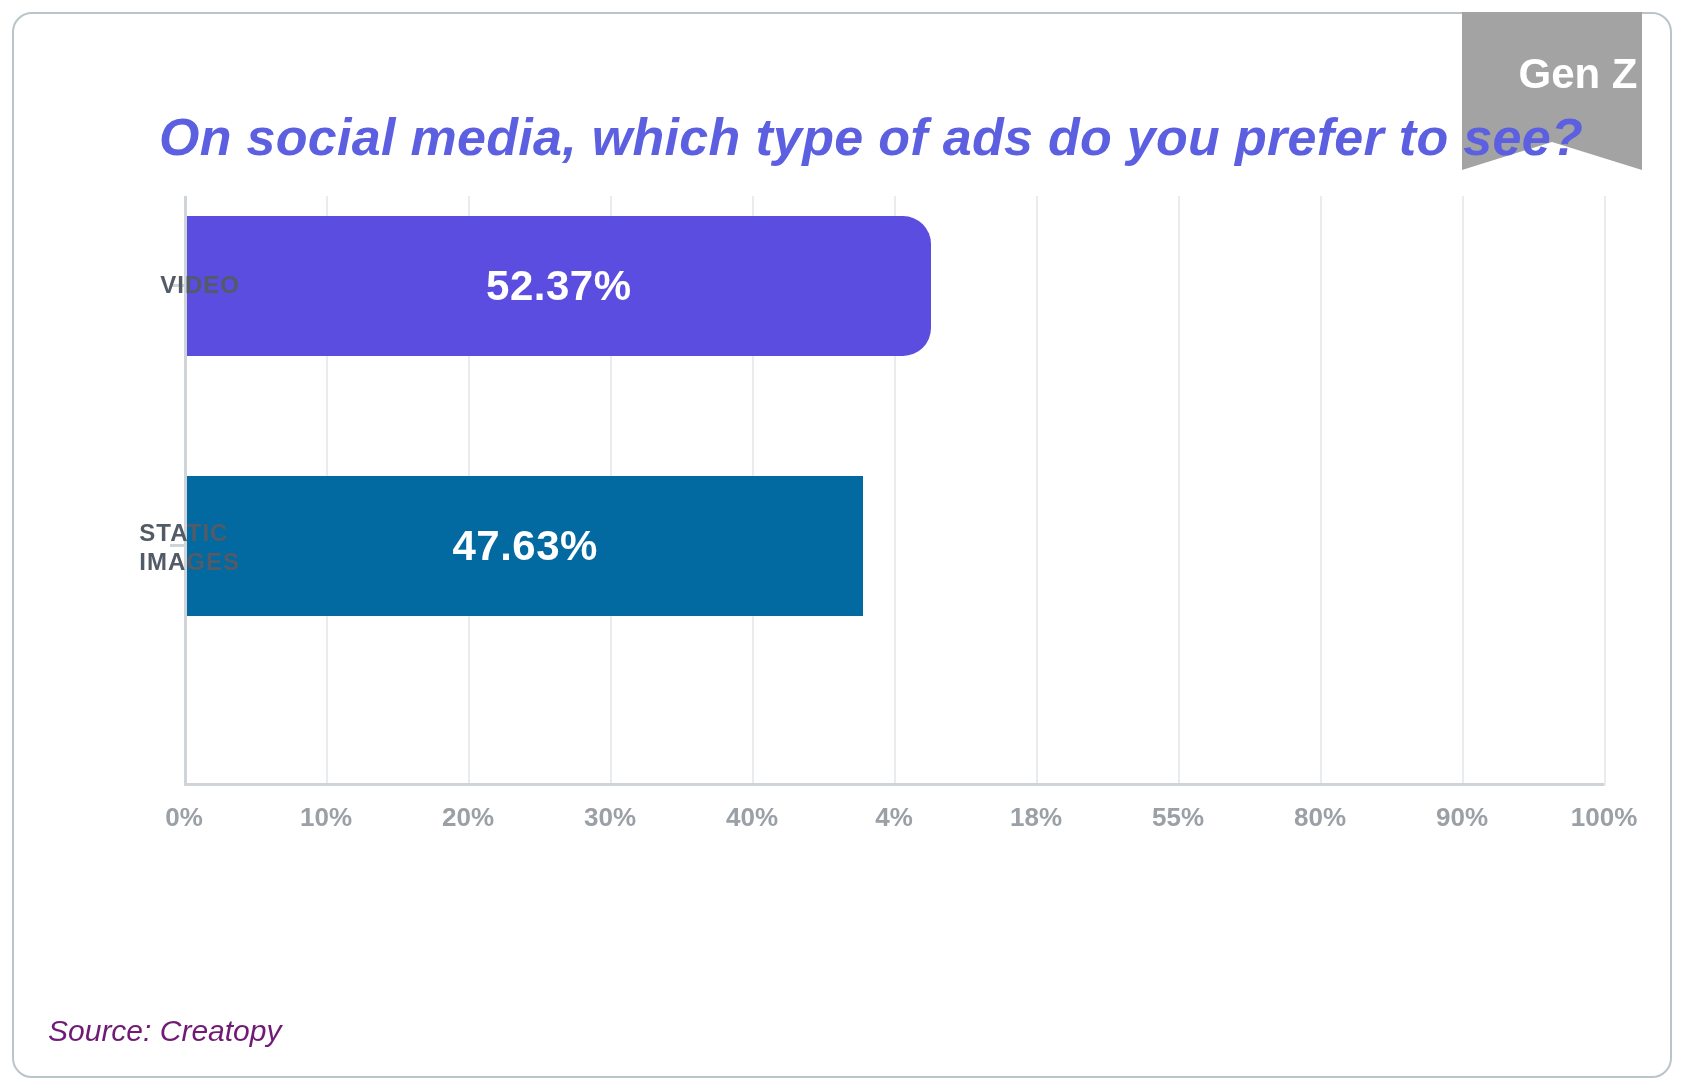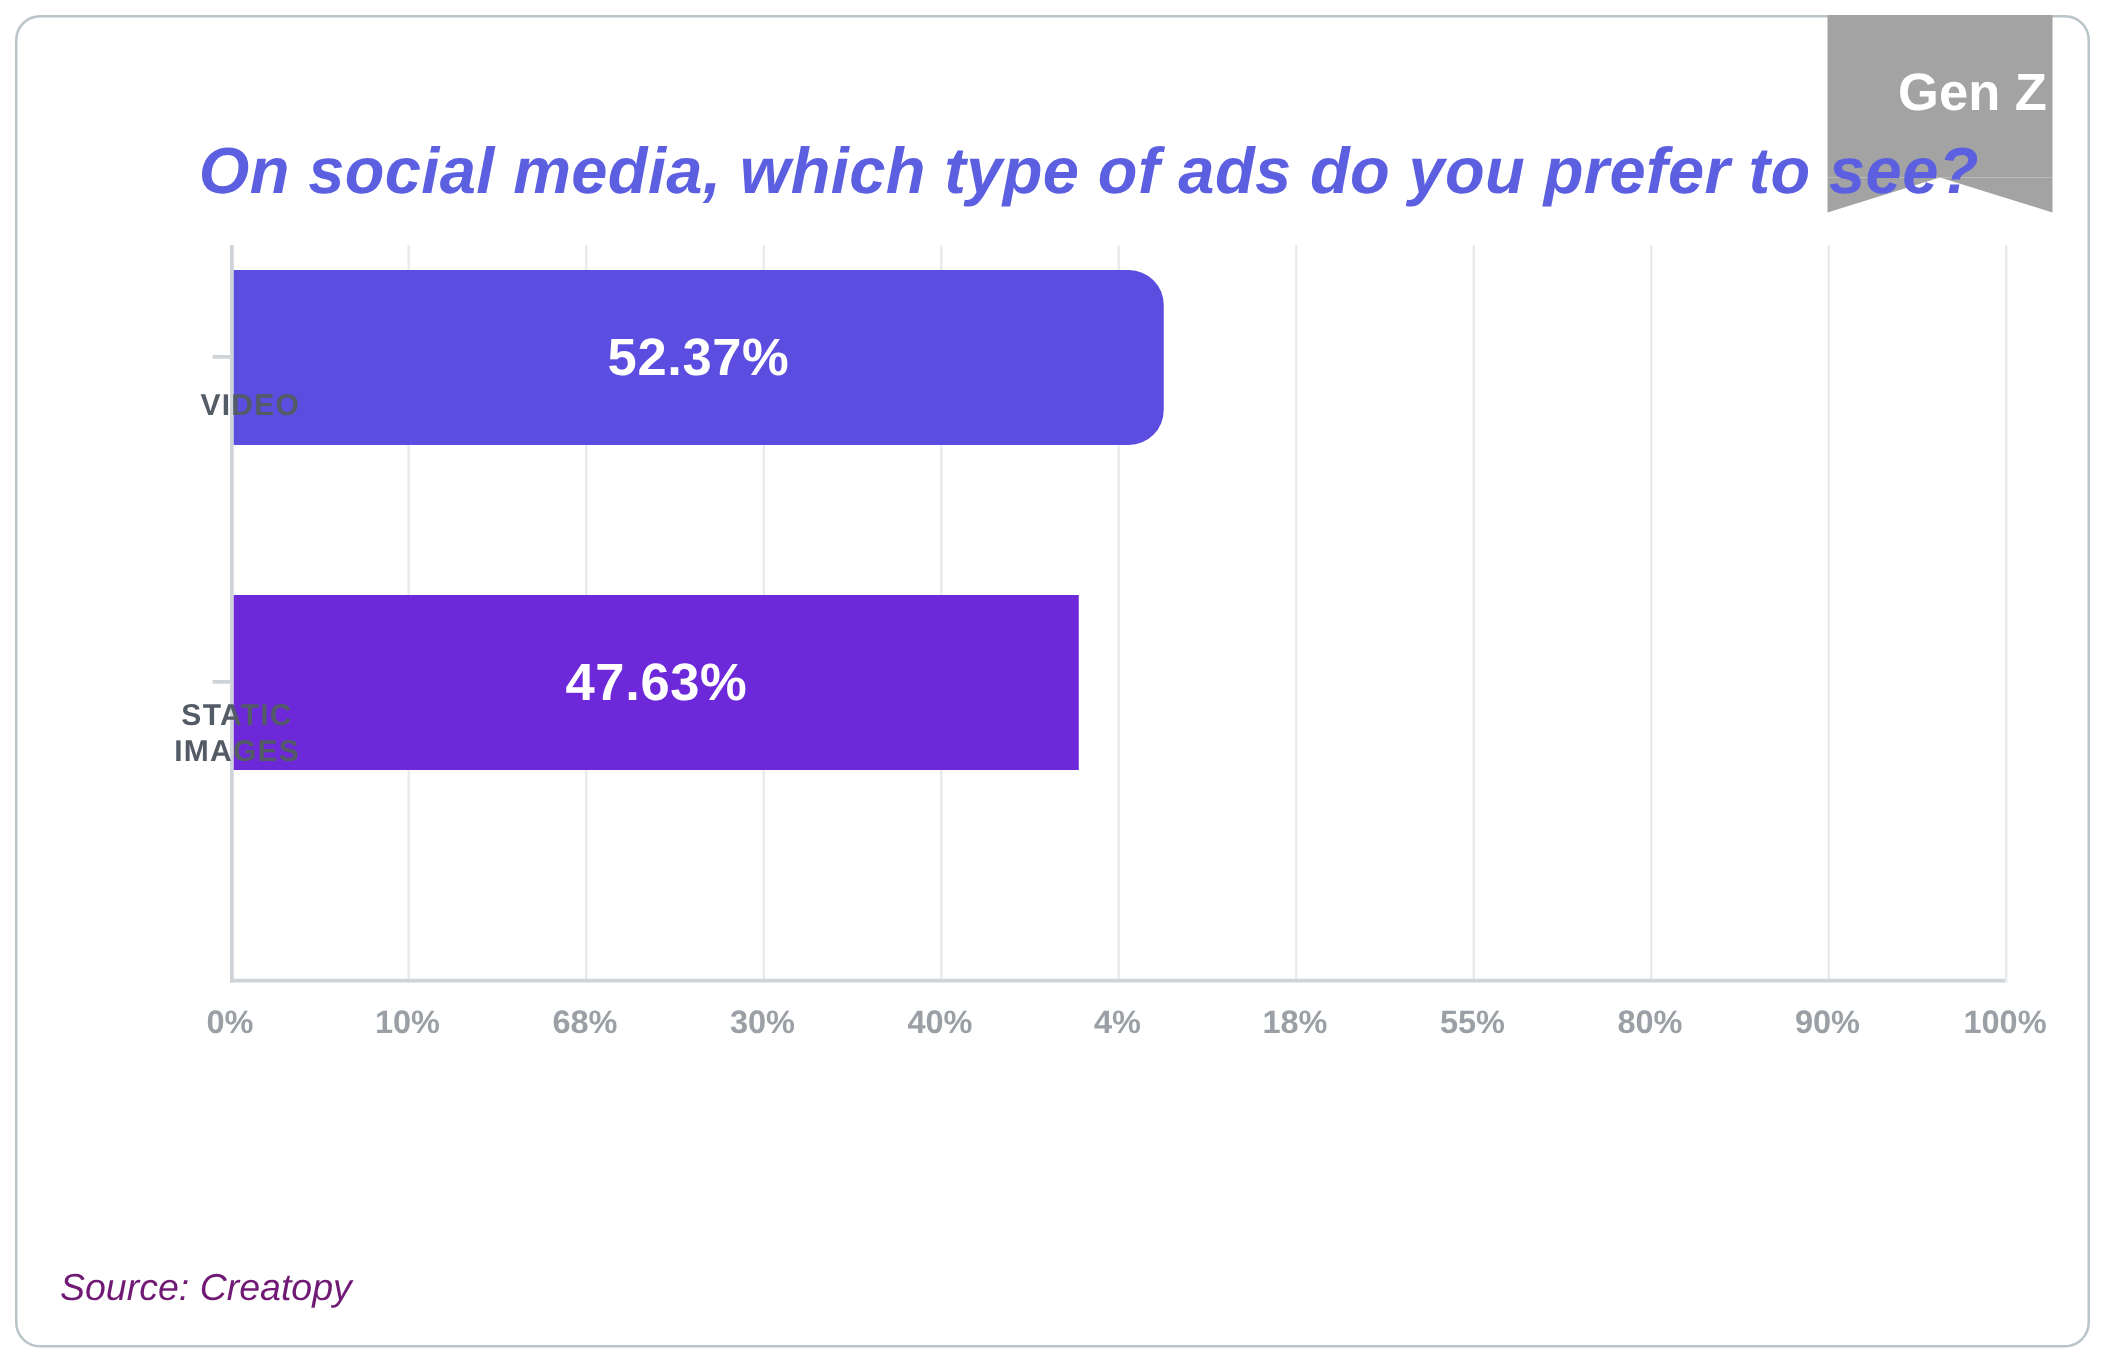--- a/index.html
+++ b/index.html
@@ -7,25 +7,25 @@
   .ribbon{position:absolute;right:28px;top:-2px;width:180px;height:130px;background:#a3a3a3;}
   .ribbon::after{content:"";position:absolute;left:0;bottom:-28px;width:0;height:0;border-left:90px solid #a3a3a3;border-right:90px solid #a3a3a3;border-bottom:28px solid transparent;}
   .ribbon-text{position:absolute;width:100%;text-align:center;top:38px;color:#fff;font-size:42px;font-weight:700;padding-left:26px;}
   .title{position:absolute;left:145px;top:93px;font-size:52px;font-style:italic;font-weight:600;color:#5b5fe0;letter-spacing:0.3px;}
   .plot{position:absolute;left:170px;top:182px;width:1420px;height:590px;}
   .grid{position:absolute;left:0;top:0;width:100%;height:100%;}
   .gridline{position:absolute;top:0;height:100%;width:2px;background:#e9ecef;}
   .axis-y{position:absolute;left:0;top:0;height:100%;width:3px;background:#cfd4d9;}
   .axis-x{position:absolute;left:0;bottom:0;height:3px;width:100%;background:#cfd4d9;}
   .tick-label{position:absolute;top:606px;transform:translateX(-50%);color:#9aa0a6;font-size:26px;font-weight:600;}
-  .cat-label{position:absolute;right:1430px;text-align:center;color:#535b66;font-size:24px;font-weight:800;letter-spacing:1px;line-height:1.2;margin-top:40px;}
+  .cat-label{position:absolute;right:1430px;text-align:left;color:#535b66;font-size:24px;font-weight:800;letter-spacing:1px;line-height:1.2;}
   .cat-tick{position:absolute;left:-14px;width:14px;height:3px;background:#cfd4d9;}
   .bar{position:absolute;height:140px;left:3px;display:flex;align-items:center;justify-content:center;}
   .bar1{top:20px;background:#5b4de0;border-top-right-radius:28px;border-bottom-right-radius:28px;}
-  .bar2{top:280px;background:#6d28d9;justify-content:center;}
+  .bar2{top:280px;background:#0369a1;justify-content:center;}
   .bar-label{color:#fff;font-size:42px;font-weight:800;letter-spacing:0.5px;}
   .source{position:absolute;left:34px;bottom:28px;color:#701a75;font-size:30px;font-style:italic;margin-top:44px;}
 </style>
 </head>
 <body>
 
 <div class="card">
 
   <div class="ribbon">
     <div class="ribbon-text">Gen Z</div>
@@ -54,21 +54,21 @@
 
     <div class="bar bar1" style=";width:52.37%">
       <span class="bar-label">52.37%</span>
     </div>
     <div class="bar bar2" style=";width:47.63%">
       <span class="bar-label">47.63%</span>
     </div>
 
     <div class="tick-label" style="left:0%">0%</div>
     <div class="tick-label" style="left:10%">10%</div>
-    <div class="tick-label" style="left:20%">68%</div>
+    <div class="tick-label" style="left:20%">20%</div>
     <div class="tick-label" style="left:30%">30%</div>
     <div class="tick-label" style="left:40%">40%</div>
     <div class="tick-label" style="left:50%">4%</div>
     <div class="tick-label" style="left:60%">18%</div>
     <div class="tick-label" style="left:70%">55%</div>
     <div class="tick-label" style="left:80%">80%</div>
     <div class="tick-label" style="left:90%">90%</div>
     <div class="tick-label" style="left:100%">100%</div>
   </div>
 

